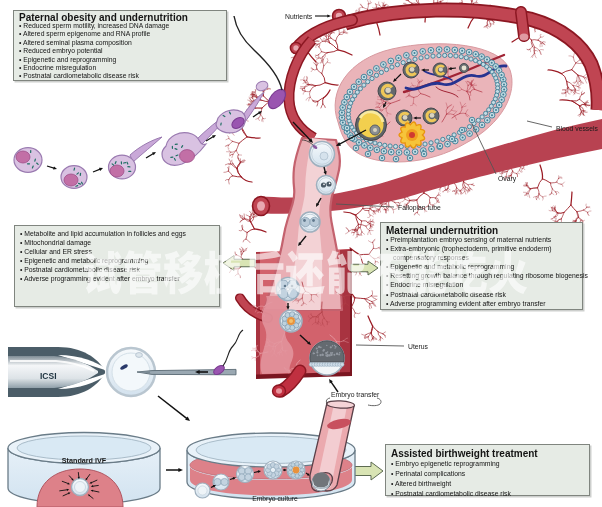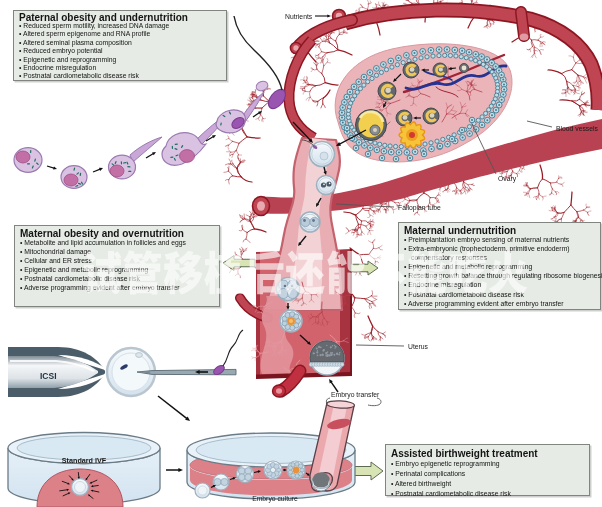--- a/index.html
+++ b/index.html
@@ -2168,28 +2168,27 @@
 <div class="box " style="left:13px;top:10px;width:214px;height:71px;line-height:8.4px;">
     <div class="bt">Paternal obesity and undernutrition</div>
     <div class="li">• Reduced sperm motility, increased DNA damage</div>
     <div class="li">• Altered sperm epigenome and RNA profile</div>
     <div class="li">• Altered seminal plasma composition</div>
     <div class="li">• Reduced embryo potential</div>
     <div class="li">• Epigenetic and reprogramming</div>
     <div class="li">• Endocrine misregulation</div>
     <div class="li">• Postnatal cardiometabolic disease risk</div>
   </div><div class="box " style="left:14px;top:225px;width:206px;height:82px;line-height:9.0px;">
-    <div class="bt">Maternal obesity and overnutrition</div>
     <div class="li">• Metabolite and lipid accumulation in follicles and eggs</div>
     <div class="li">• Mitochondrial damage</div>
     <div class="li">• Cellular and ER stress</div>
     <div class="li">• Epigenetic and metabolic reprogramming</div>
     <div class="li">• Postnatal cardiometabolic disease risk</div>
     <div class="li">• Adverse programming evident after embryo transfer</div>
-  </div><div class="box " style="left:398px;top:222px;width:203px;height:88px;line-height:9.15px;">
+  </div><div class="box " style="left:380px;top:222px;width:203px;height:88px;line-height:9.15px;">
     <div class="bt">Maternal undernutrition</div>
     <div class="li">• Preimplantation embryo sensing of maternal nutrients</div>
     <div class="li">• Extra-embryonic (trophectoderm, primitive endoderm)</div>
     <div class="li li2">compensatory responses</div>
     <div class="li">• Epigenetic and metabolic reprogramming</div>
     <div class="li">• Resetting growth balance through regulating ribosome biogenesis</div>
     <div class="li">• Endocrine misregulation</div>
     <div class="li">• Postnatal cardiometabolic disease risk</div>
     <div class="li">• Adverse programming evident after embryo transfer</div>
   </div><div class="box b4" style="left:385px;top:444px;width:205px;height:52px;line-height:10px;">

